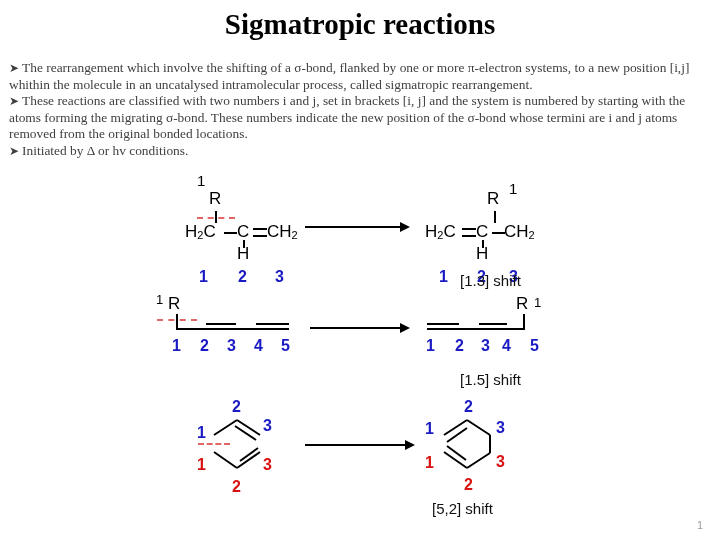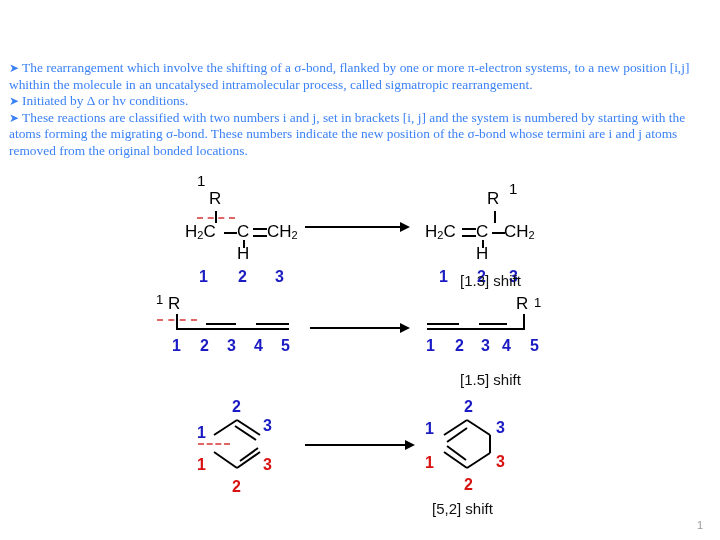--- a/index.html
+++ b/index.html
@@ -25,21 +25,21 @@
   }
 
   
   .bodytext{
     position:absolute;
     top:60px;left:9px;width:703px;
     font-family:"Liberation Serif", serif;
     font-size:13.4px;
     line-height:16.6px;
     text-align:left;
-    color:#3b82f6;
+    color:#404040;
   }
   .bodytext p{margin:0;padding:0;text-indent:0;}
   .bullet{font-size:12px;padding-right:3px;}
 
   
   .scheme{position:absolute;}
   .struct{position:absolute;}
 
   .lbl{position:absolute;white-space:nowrap;font-family:"Liberation Sans", sans-serif;}
   .atomtxt{position:absolute;white-space:nowrap;font-family:"Liberation Sans", sans-serif;
@@ -77,30 +77,31 @@
     font-size:11px;color:#9a9a9a;
   }
 
   svg{display:block;overflow:visible;}
 </style>
 </head>
 <body>
 
 <div class="slide">
 
+  <div class="title">Sigmatropic reactions</div>
 
   <div class="bodytext">
     <p>
       <span class="bullet">➤</span><span>The rearrangement which involve the shifting of a σ-bond, flanked by one or more π-electron systems, to a new position [i,j] whithin the molecule in an uncatalysed intramolecular process, called sigmatropic rearrangement.</span>
     </p>
     <p>
-      <span class="bullet">➤</span><span>Initiated by Δ or hv conditions.</span>
+      <span class="bullet">➤</span><span>These reactions are classified with two numbers i and j, set in brackets [i, j] and the system is numbered by starting with the atoms forming the migrating σ-bond. These numbers indicate the new position of the σ-bond whose termini are i and j atoms removed from the original bonded locations.</span>
     </p>
     <p>
-      <span class="bullet">➤</span><span>These reactions are classified with two numbers i and j, set in brackets [i, j] and the system is numbered by starting with the atoms forming the migrating σ-bond. These numbers indicate the new position of the σ-bond whose termini are i and j atoms removed from the original bonded locations.</span>
+      <span class="bullet">➤</span><span>Initiated by Δ or hv conditions.</span>
     </p>
   </div>
 
   <div class="scheme" style="left:0;top:0;width:720px;height:120px;">
 
     <div class="struct" style="left:185px;top:172px;width:130px;height:95px;">
 
       <span class="lbl num-black" style="left:12px;top:0px;">1</span>
 
       <span class="atomtxt" style="left:24px;top:17px;font-size:17px;">R</span>

